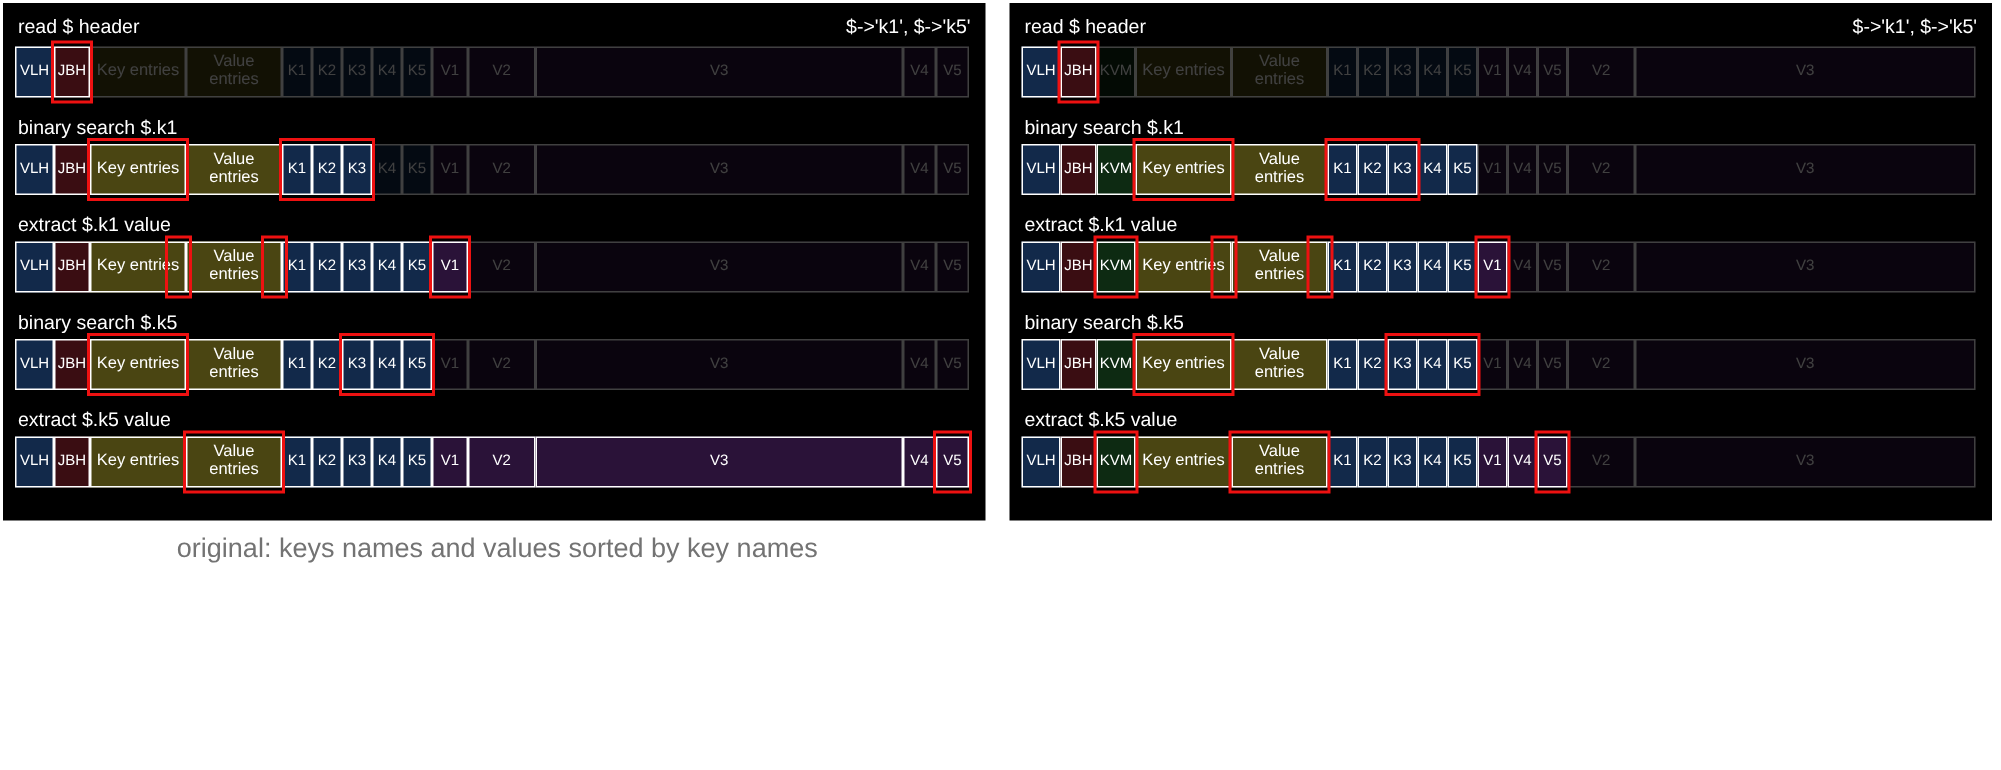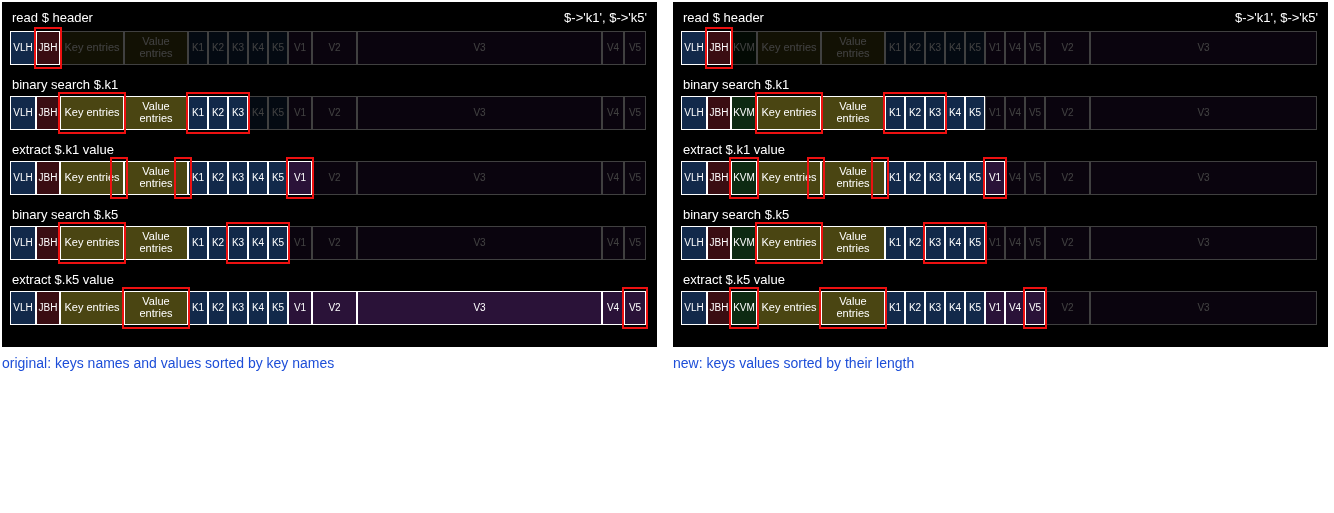--- a/index.html
+++ b/index.html
@@ -1,20 +1,20 @@
 <!DOCTYPE html>
 <html><head>
 <meta charset="utf-8">
 <style>
   *{box-sizing:border-box;margin:0;padding:0}
   body{background:#fff;font-family:Arial,Helvetica,sans-serif;width:1334px;padding:2px}
   .wrap{display:flex;gap:12px}
   .panel{background:#000;width:655px;padding:6px 8px 10px;position:relative}
   .topbar{display:flex;justify-content:space-between;color:#fff;font-size:13px;margin:2px 2px 6px}
-  .caption{text-align:left;font-size:14px;color:#1d4ed8;margin-top:8px}
+  .caption{text-align:center;font-size:18px;color:#737373;margin-top:8px}
   .step{margin-bottom:12px}
   .steplabel{color:#fff;font-size:13px;margin:0 0 4px 2px}
   .bar{display:flex;height:34px;position:relative}
   .cell{display:flex;align-items:center;justify-content:center;color:#fff;font-size:10px;border:1px solid #fff;text-align:center;line-height:1.05;padding:0 1px}
   .cell.dim{opacity:.25}
   .cell.ke,.cell.ve{font-size:11px}
   .hl{position:absolute;border:2px solid #e11;pointer-events:none}
   
   .c-vlh{background:#12294a}
   .c-jbh{background:#3a0d12}
@@ -272,15 +272,14 @@
             <div class="cell c-v" style="width: 20px;">V4</div>
             <div class="cell c-v" style="width: 20px;">V5</div>
             <div class="cell c-v dim" style="width: 45px;">V2</div>
             <div class="cell c-v dim" style="width: 227px;">V3</div>
             <div class="hl" style="left: 48px; top: -4px; width: 30px; height: 42px;"></div>
             <div class="hl" style="left: 138px; top: -4px; width: 68px; height: 42px;"></div>
             <div class="hl" style="left: 342px; top: -4px; width: 24px; height: 42px;"></div>
           </div>
         </div>
       </div>
-    <div class="caption">new: keys values sorted by their length</div>
   </div>
 </div>
 
 </body></html>

